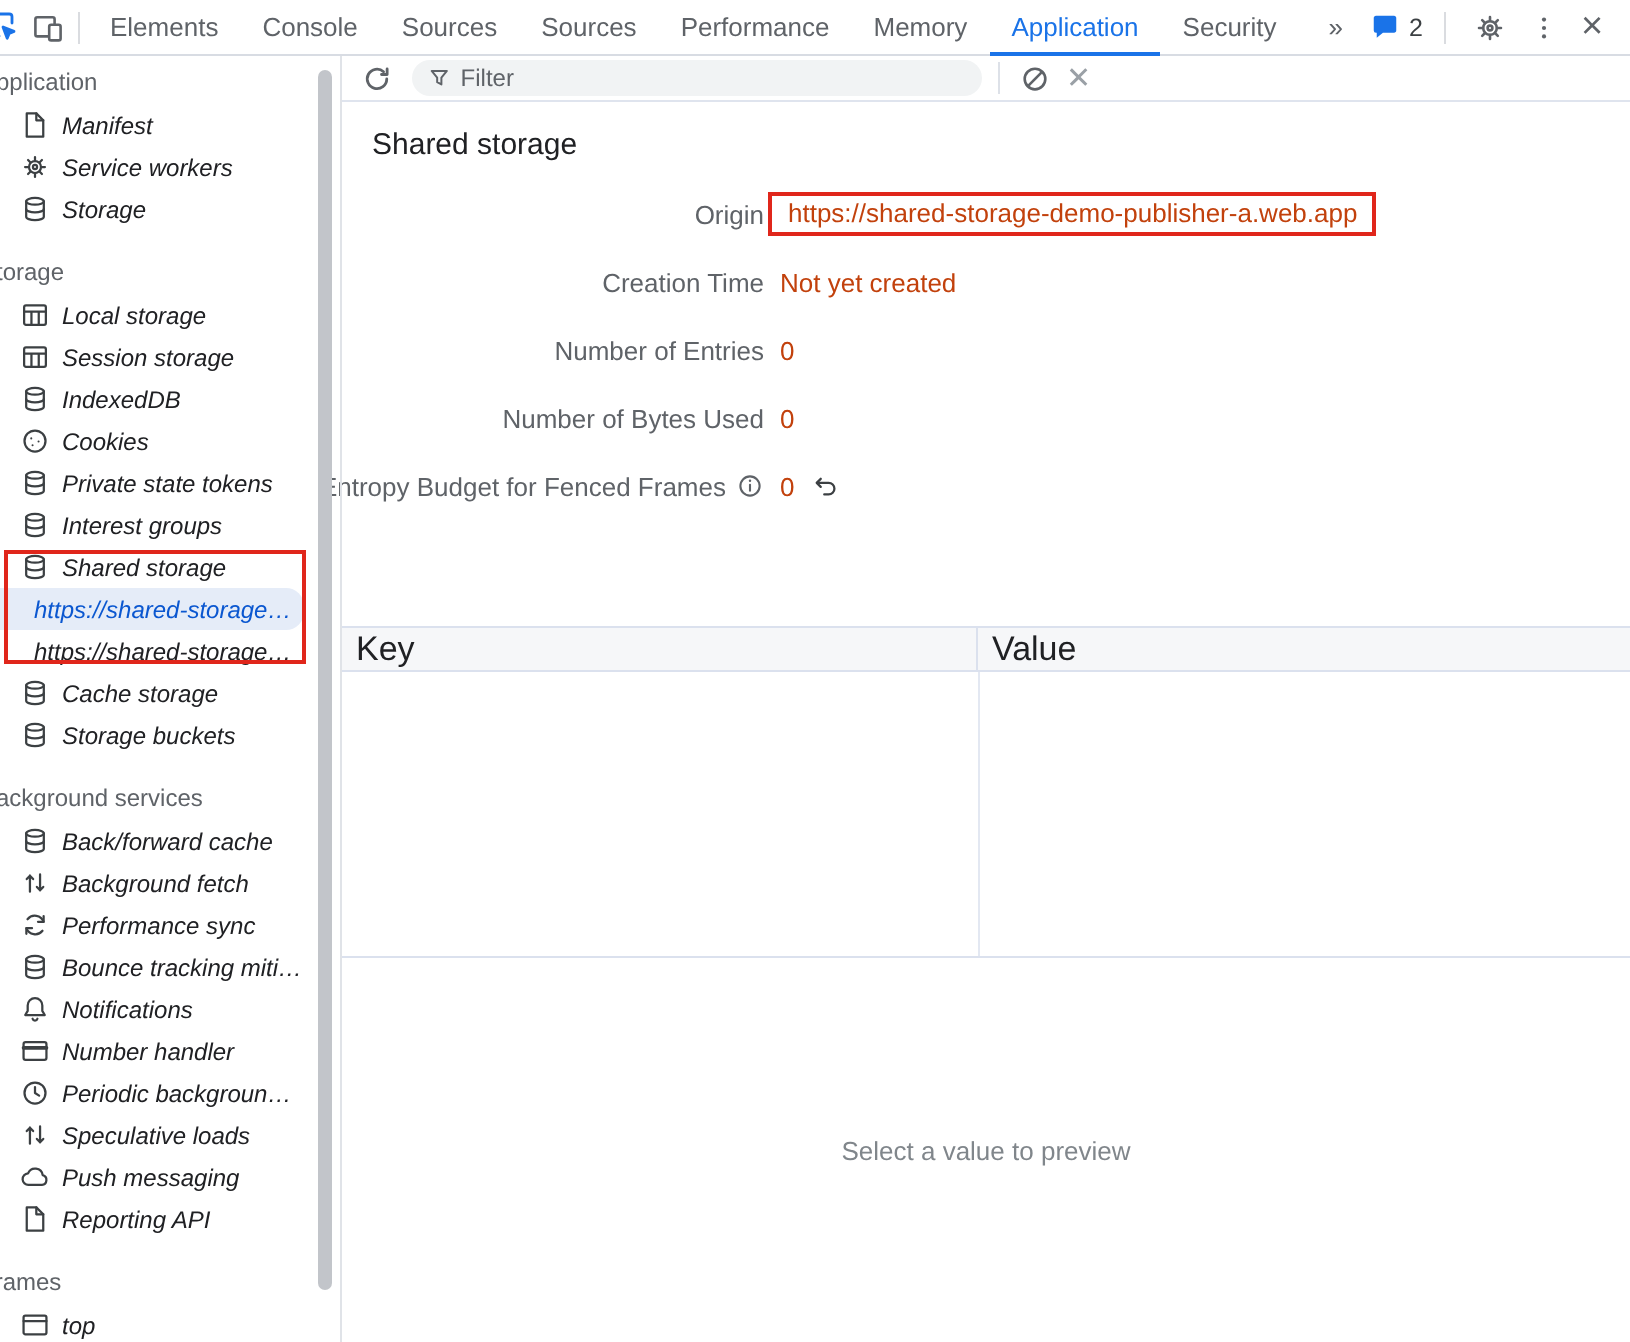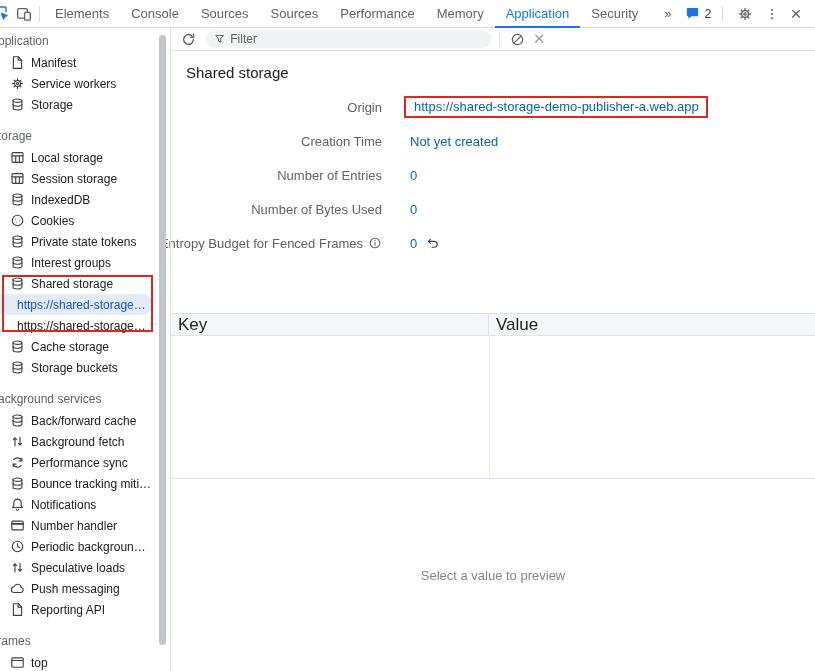--- a/index.html
+++ b/index.html
@@ -26,21 +26,21 @@
   
   .content { flex:1; display:flex; min-height:0; }
 
   
   .sidebar { width:171px; min-width:171px; border-right:1px solid #e0e3e8; position:relative; overflow:hidden; }
   .sidebar-inner { padding-top:3px; }
   .sec-header { height:21px; line-height:21px; font-size:12px; color:#5f6368;
     margin-left:-10px; white-space:nowrap; }
   .section + .section .sec-header { margin-top:11px; }
   .row { height:21px; display:flex; align-items:center; padding-left:10px;
-    font-size:12px; color:#202124; white-space:nowrap; cursor:default; }
+    font-size:12px; color:#202124; white-space:nowrap; cursor:default;font-style:italic; }
   .row .icon { width:15px; height:15px; margin-right:6px; display:inline-flex; flex:none; }
   .row .icon svg { width:15px; height:15px; }
   .row.child { padding-left:17px; }
   .row.selected { background:#e5ecf8; color:#0b57d0; width:152px; border-radius:0 9px 9px 0; }
   .red-overlay { position:absolute; left:2px; top:247px; width:151px; height:57px;
     border:2px solid #e0261b; pointer-events:none; }
   .side-scrollbar { position:absolute; top:7px; right:4px; width:7px; height:610px;
     background:#c2c5ca; border-radius:4px; }
 
   
@@ -53,23 +53,23 @@
   .filter-pill input { border:none; outline:none; background:transparent; font-size:12px;
     color:#202124; width:100%; font-family:"Liberation Sans",sans-serif; }
   .filter-pill input::placeholder { color:#5f6368; }
   .toolbar-sep { width:1px; height:16px; background:#dde1e8; margin-left:8px; }
   .tb-block { margin-left:9px; }
   .tb-clearx { margin-left:8px; font-size:15px; color:#9aa0a6; }
 
   .heading { margin:13px 0 0 15px; font-size:15px; font-weight:400; color:#202124; line-height:18px; }
 
   .details { margin-top:8px; }
-  .drow { display:grid; grid-template-columns:211px 1fr; column-gap:28px; height:34px; align-items:center; }
+  .drow { display:grid; grid-template-columns:211px 1fr; column-gap:8px; height:34px; align-items:center; }
   .dlabel { font-size:13px; color:#5f6368; display:flex; justify-content:flex-end; align-items:center; gap:5px; white-space:nowrap; }
-  .dvalue { font-size:13px; color:#0369a1; display:flex; align-items:center; gap:9px; white-space:nowrap; }
+  .dvalue { font-size:13px; color:#c2410c; display:flex; align-items:center; gap:9px; white-space:nowrap; }
   .red-box { border:2px solid #e0261b; padding:1px 7px 2px 8px; margin-left:-6px; }
   .info-ic, .reset-ic { display:inline-flex; width:14px; height:14px; }
 
   .kvtable { margin-top:53px; }
   .kv-header { height:23px; display:flex; align-items:center; background:#f6f7f9;
     border-top:1px solid #dbe1ee; border-bottom:1px solid #dbe1ee; font-size:17px; color:#202124; }
   .kv-key-h { width:318px; padding-left:7px; border-right:1px solid #dbe1ee; height:100%; display:flex; align-items:center; }
   .kv-val-h { padding-left:7px; flex:1; }
   .kv-body { height:143px; position:relative; border-bottom:1px solid #dbe1ee; }
   .kv-divider { position:absolute; left:318px; top:0; bottom:0; width:1px; background:#e3e8f2; }

